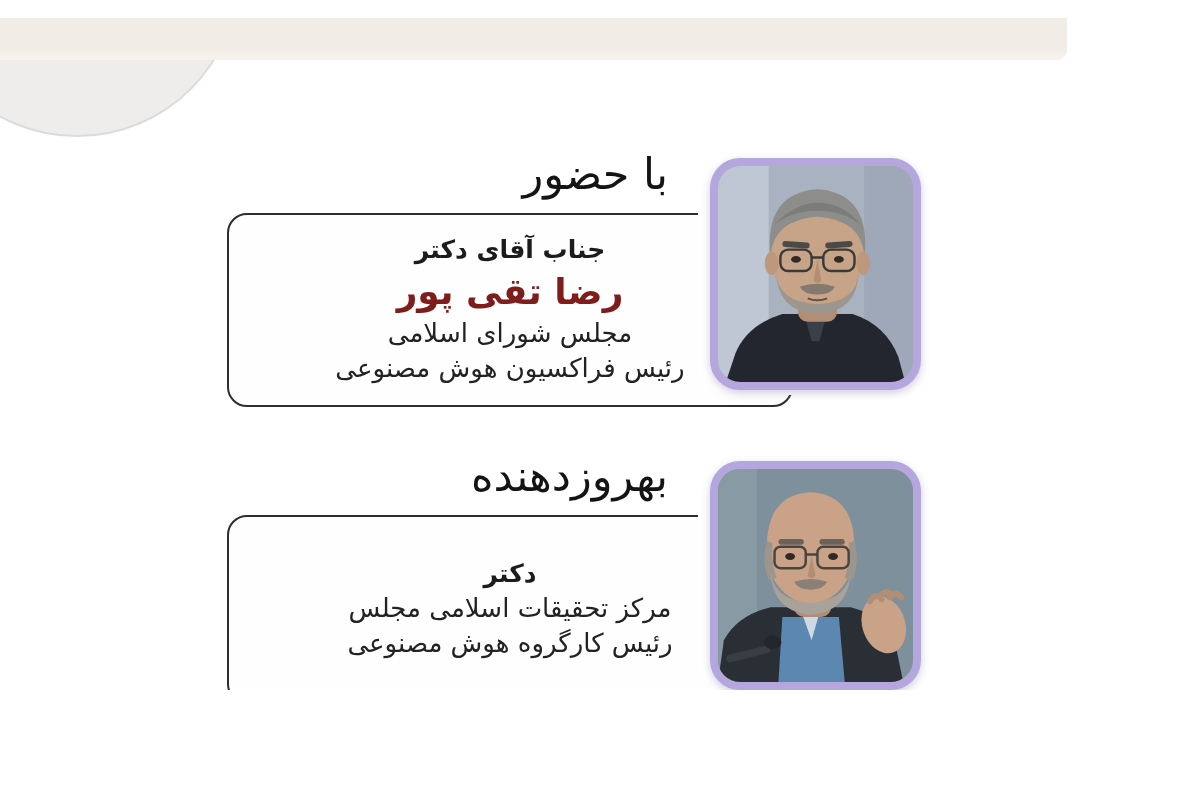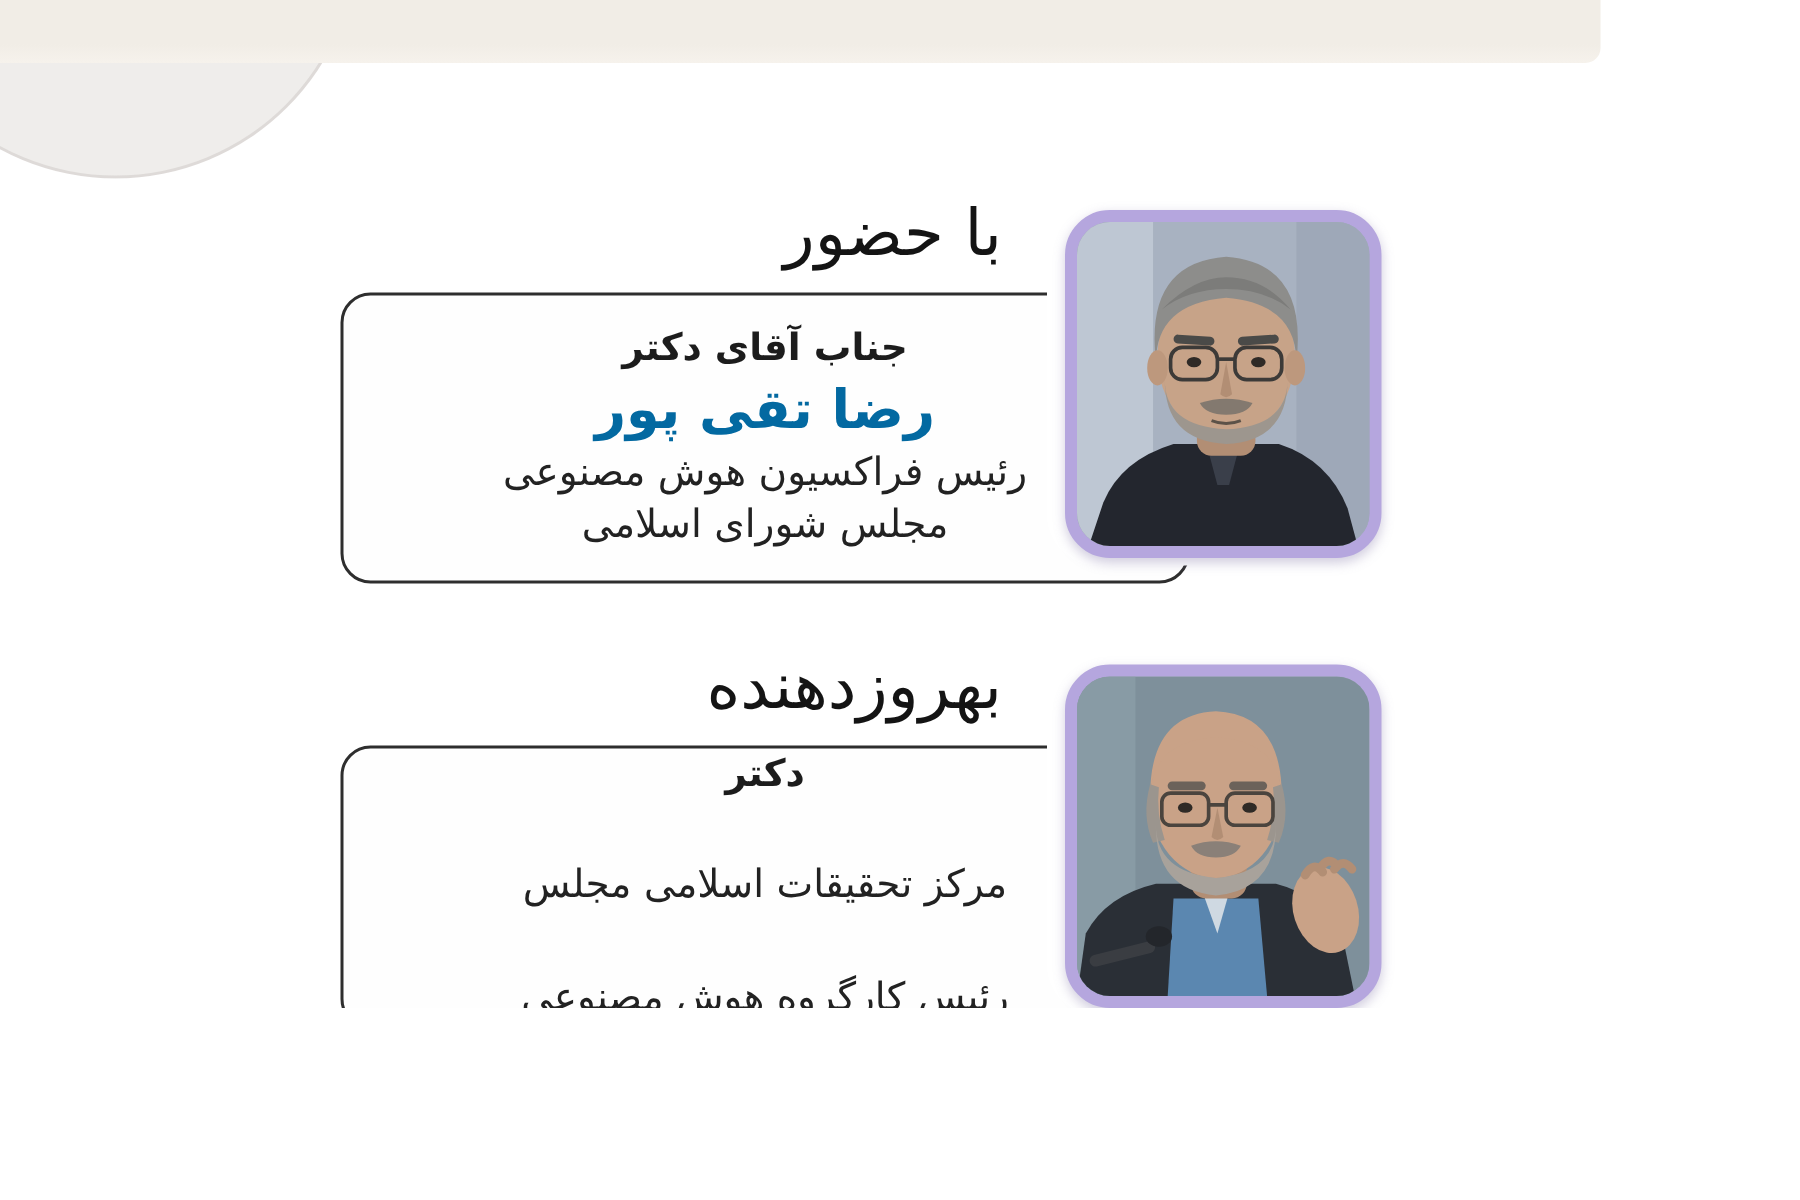--- a/index.html
+++ b/index.html
@@ -1,21 +1,21 @@
 <!DOCTYPE html>
 <html lang="fa"><head>
 <meta charset="utf-8">
 <style>
   html,body{margin:0;padding:0;}
   body{
     width:1200px;height:800px;overflow:hidden;background:#ffffff;
     font-family:"DejaVu Sans","Liberation Sans",sans-serif;
     position:relative;
   }
-  .poster{position:absolute;inset:0;width:1200px;height:672px;background:#fff;overflow:hidden;}
+  .poster{position:absolute;inset:0;width:1200px;height:672px;background:#fff;overflow:hidden;margin-top:18px;}
 
   
   .top-band{
     position:absolute;left:0;top:0;width:1067px;height:42px;
     background:linear-gradient(#f1ede6 70%, #f6f2ec 100%);
     border-bottom-right-radius:10px;
     z-index:2;
   }
   .corner-circle{
     position:absolute;left:-85px;top:-205px;width:320px;height:320px;border-radius:50%;
@@ -43,23 +43,23 @@
 
   
   .card{
     position:absolute;left:227px;width:566px;
     border:2px solid #2e2e2e;border-radius:20px;background:#fefefe;
     box-sizing:border-box;z-index:3;
     display:flex;flex-direction:column;justify-content:center;align-items:center;
     direction:rtl;text-align:center;padding:8px 30px;
   }
   .card-1{top:195px;height:194px;}
-  .card-2{top:497px;height:189px;gap:40px;}
+  .card-2{top:497px;height:189px;}
   .card .intro{font-size:25px;font-weight:700;color:#1c1c1c;line-height:1.3;}
-  .card .name{font-size:36px;font-weight:800;color:#0369a1;line-height:1.25;margin:2px 0;}
+  .card .name{font-size:36px;font-weight:800;color:#7f1d1d;line-height:1.25;margin:2px 0;}
   .card .role{font-size:26px;font-weight:500;color:#222;line-height:1.35;}
 
   
   .photo-wrap{
     position:absolute;background:#ffffff;z-index:4;
     padding:12px 12px 5px 12px;border-radius:34px;
   }
   .photo-wrap-1{left:698px;top:128px;}
   .photo-wrap-2{left:698px;top:431px;}
   .photo-frame{
@@ -77,22 +77,22 @@
 <div class="poster">
 
   <div class="corner-circle"></div>
   <div class="top-band"></div>
 
   <div class="section-heading heading-1">با حضور</div>
 
   <div class="card card-1">
     <div class="intro">جناب آقای دکتر</div>
     <div class="name">رضا تقی پور</div>
+    <div class="role">مجلس شورای اسلامی</div>
     <div class="role">رئیس فراکسیون هوش مصنوعی</div>
-    <div class="role">مجلس شورای اسلامی</div>
   </div>
 
   <div class="photo-wrap photo-wrap-1">
     <div class="photo-frame photo-frame-1">
       <svg viewBox="0 0 200 222" preserveAspectRatio="xMidYMid slice">
         <rect width="200" height="222" fill="#a8b2c1"></rect>
         <rect x="0" y="0" width="52" height="222" fill="#c6cdd8" opacity="0.75"></rect>
         <rect x="150" y="0" width="50" height="222" fill="#97a2b2" opacity="0.6"></rect>
 
         <path d="M8 222 L18 192 Q30 163 66 152 L138 152 Q172 163 185 196 L192 222 Z" fill="#23262e"></path>

